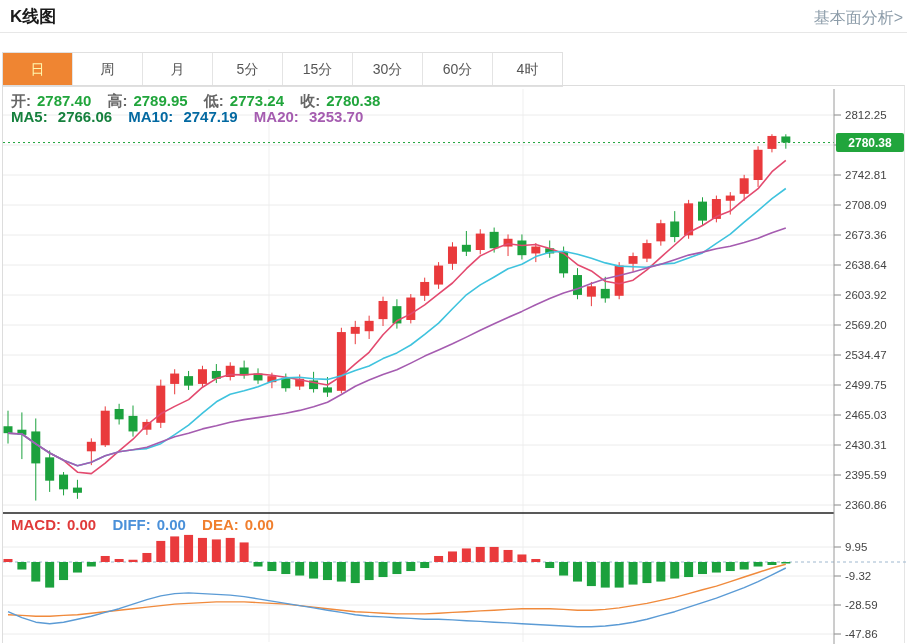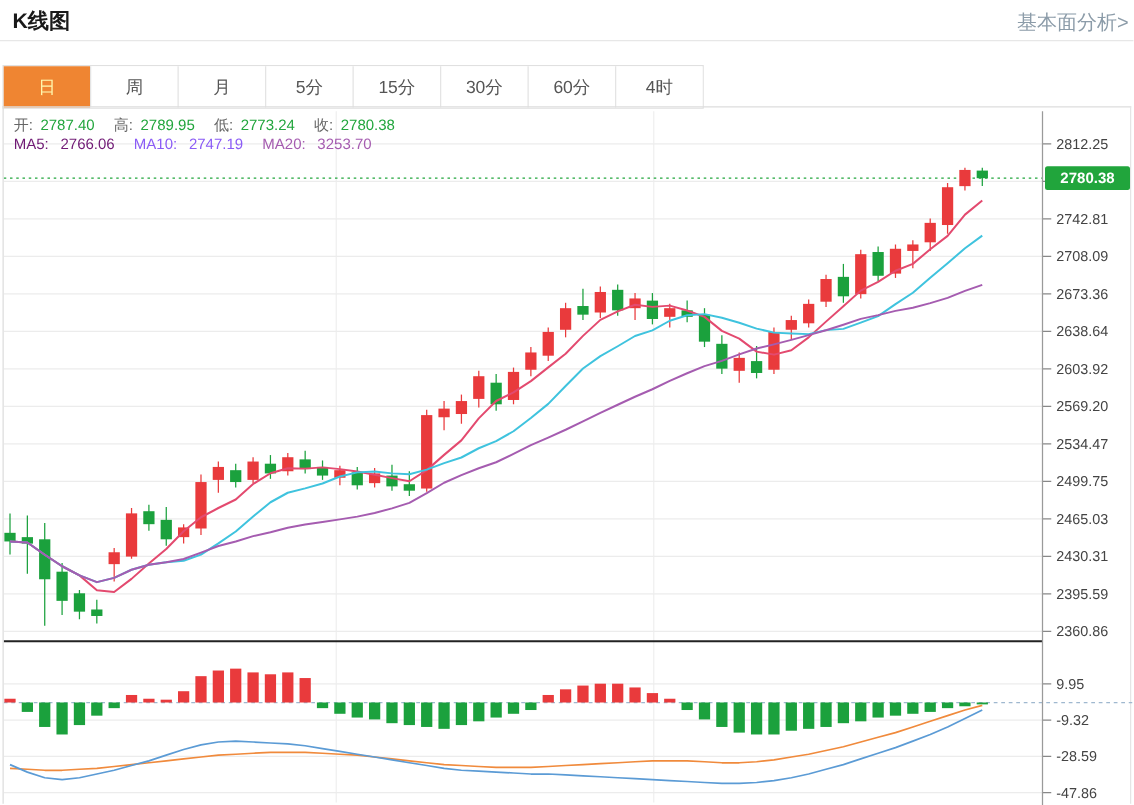--- a/index.html
+++ b/index.html
@@ -5,29 +5,29 @@
   html,body{margin:0;padding:0;background:#ffffff;font-family:"Liberation Sans","DejaVu Sans",sans-serif;}
   .page{position:relative;width:907px;height:644px;background:#fff;overflow:hidden;}
   .page-title{position:absolute;top:5px;left:10px;font-size:17px;font-weight:bold;color:#1a1a1a;}
   .top-link{position:absolute;top:8px;right:4px;font-size:16px;color:#8c9ca9;text-decoration:none;cursor:pointer;}
   .title-divider{position:absolute;top:32px;left:0;width:907px;border-top:1px solid #e7e7e7;}
   .tabbar{position:absolute;top:52px;left:2px;height:33px;display:flex;border:1px solid #e0e0e0;background:#fff;}
   .tab{width:69px;height:33px;line-height:33px;text-align:center;font-size:14px;color:#555;cursor:pointer;border-left:1px solid #e4e4e4;background:#fff;}
   .tab:first-child{border-left:none;}
   .tab.active{background:#ef8532;color:#fff7ad;}
   .chart-wrap{position:absolute;top:85px;left:2px;width:903px;height:558px;border-top:1px solid #ddd;border-left:1px solid #ddd;border-right:1px solid #e5e5e5;box-sizing:border-box;}
-  .infobar{position:absolute;left:8px;font-size:12px;white-space:nowrap;z-index:3;}
+  .infobar{position:absolute;left:8px;font-size:15px;white-space:nowrap;z-index:3;font-weight:bold;}
   .row-ohlc{top:6px;}
   .row-ma{top:22px;}
   .row-macd{top:430px;}
   .infobar span{margin-right:6px;}
   .lbl{color:#666;}
   .val-green{color:#21a53c;}
-  .ma5{color:#701a75;}
-  .ma10{color:#8b5cf6;}
+  .ma5{color:#15803d;}
+  .ma10{color:#0369a1;}
   .ma20{color:#a55cb0;}
   .macd-m{color:#e03a3a;}
   .macd-diff{color:#4a90d9;}
   .macd-dea{color:#f07f2e;}
   .pair{margin-right:12px;}
   svg{position:absolute;top:0;left:0;}
 </style>
 </head>
 <body>
 
@@ -295,14 +295,19 @@
       <span class="pair"><span class="lbl">低:</span><span class="val-green">2773.24</span></span>
       <span class="pair"><span class="lbl">收:</span><span class="val-green">2780.38</span></span>
     </div>
 
     <div class="infobar row-ma">
       <span class="pair ma5"><span>MA5:</span> <span>2766.06</span></span>
       <span class="pair ma10"><span>MA10:</span> <span>2747.19</span></span>
       <span class="pair ma20"><span>MA20:</span> <span>3253.70</span></span>
     </div>
 
+    <div class="infobar row-macd">
+      <span class="pair macd-m"><span>MACD:</span><span>0.00</span></span>
+      <span class="pair macd-diff"><span>DIFF:</span><span>0.00</span></span>
+      <span class="pair macd-dea"><span>DEA:</span><span>0.00</span></span>
+    </div>
   </div>
 </div>
 
 </body></html>

